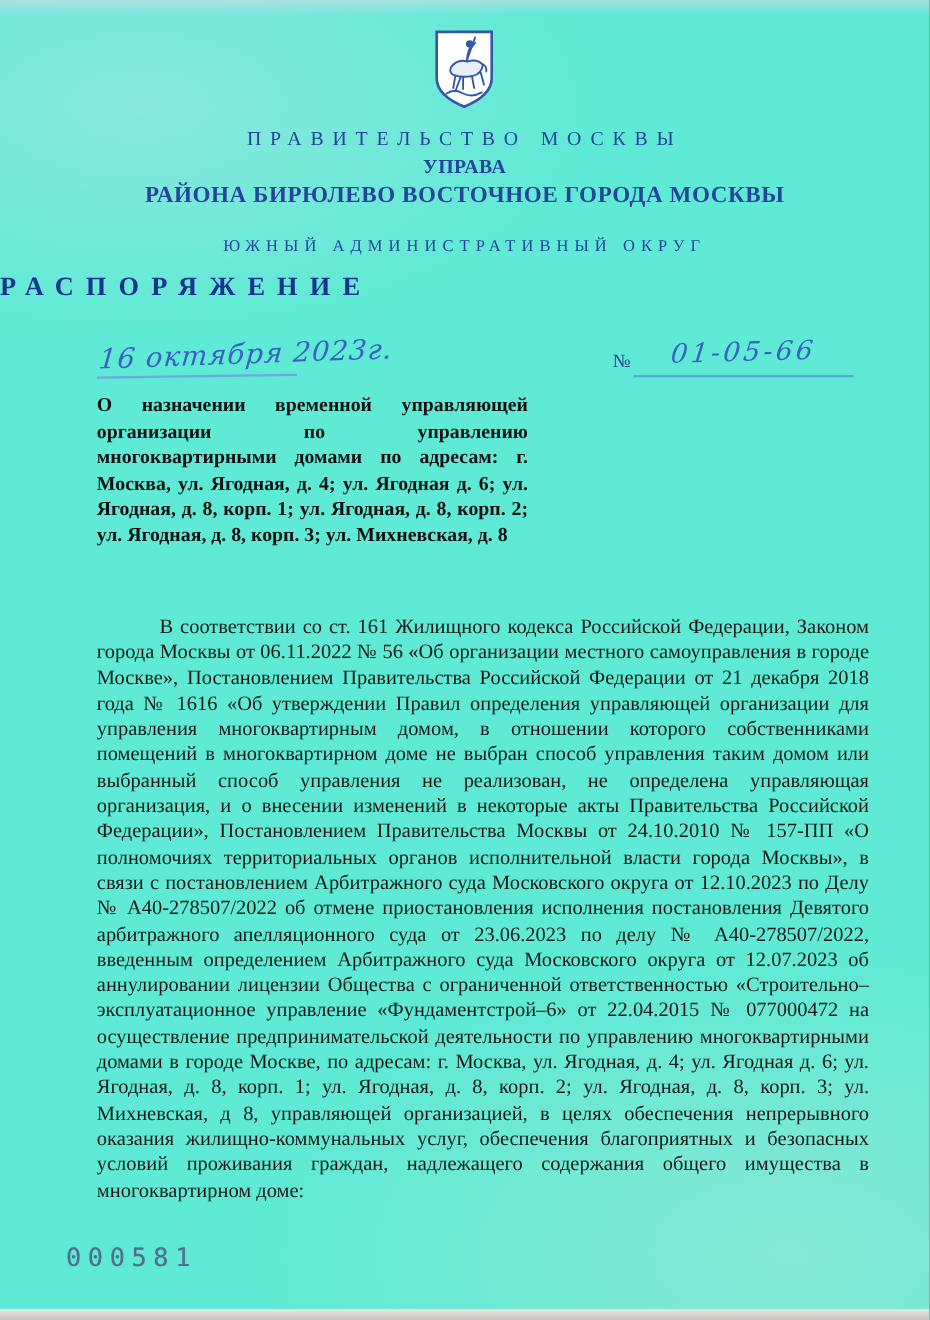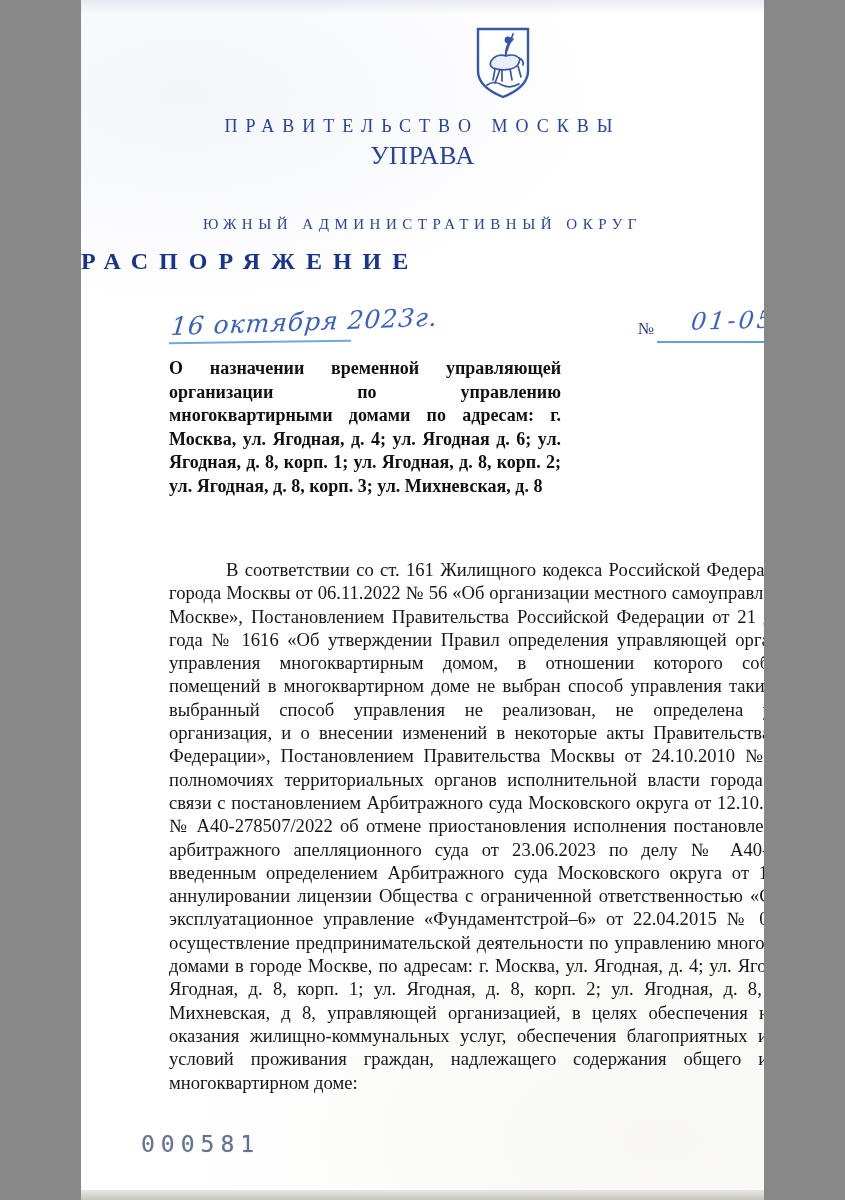--- a/index.html
+++ b/index.html
@@ -1,20 +1,20 @@
 <!DOCTYPE html>
 <html lang="ru"><head>
 <meta charset="utf-8">
 <style>
   html,body{margin:0;padding:0;background:#888;}
   .page{
     position:relative;
-    width:683px;height:1200px;
+    width:845px;height:1200px;
     margin:0 auto;
-    background:#ffffff;
+    background:#5eead4;
     overflow:hidden;
     font-family:"Liberation Serif", serif;
     color:#1b1b1d;
   }
   .scan-top{
     position:absolute;top:0;left:0;width:100%;height:14px;
     background:linear-gradient(to bottom, rgba(214,218,234,.55), rgba(252,252,254,0));
   }
   .scan-bottom{
     position:absolute;bottom:0;left:0;width:100%;height:10px;
@@ -27,21 +27,21 @@
       radial-gradient(ellipse 700px 400px at 85% 95%, rgba(230,228,220,.30), rgba(0,0,0,0) 70%);
   }
   .emblem{position:absolute;left:394px;top:27px;width:56px;height:72px;}
   .org-top{
     position:absolute;top:116px;left:0;width:100%;
     text-align:center;font-size:18px;letter-spacing:8px;
     color:#26449c;white-space:nowrap;
   }
   .org-name1{
     position:absolute;top:141px;left:0;width:100%;
-    text-align:center;font-size:26px;font-weight:normal;
+    text-align:center;font-size:18px;font-weight:bold;
     color:#26449c;letter-spacing:.5px;
   }
   .org-name2{
     position:absolute;top:165px;left:0;width:100%;
     text-align:center;font-size:21px;font-weight:bold;
     color:#26449c;letter-spacing:.5px;white-space:nowrap;
   }
   .district{
     position:absolute;top:216px;left:0;width:100%;
     text-align:center;font-size:15px;letter-spacing:5.5px;
@@ -130,20 +130,21 @@
         <path d="M35 42 L37 53"></path>
         <path d="M43 39 L46 50"></path>
 
         <path d="M12 58 Q19 53 27 58 Q35 62 44 57"></path>
       </g>
     </svg>
   </div>
 
   <div class="org-top">ПРАВИТЕЛЬСТВО МОСКВЫ</div>
   <div class="org-name1">УПРАВА</div>
+  <div class="org-name2">РАЙОНА БИРЮЛЕВО ВОСТОЧНОЕ ГОРОДА МОСКВЫ</div>
   <div class="district">ЮЖНЫЙ АДМИНИСТРАТИВНЫЙ ОКРУГ</div>
 
   <div class="doc-title">РАСПОРЯЖЕНИЕ</div>
 
   <div class="date-hw handwriting">16 октября 2023г.</div>
   <div class="date-line"></div>
 
   <span class="num-label">№</span>
   <div class="num-line"></div>
   <div class="num-hw handwriting">01-05-66</div>

